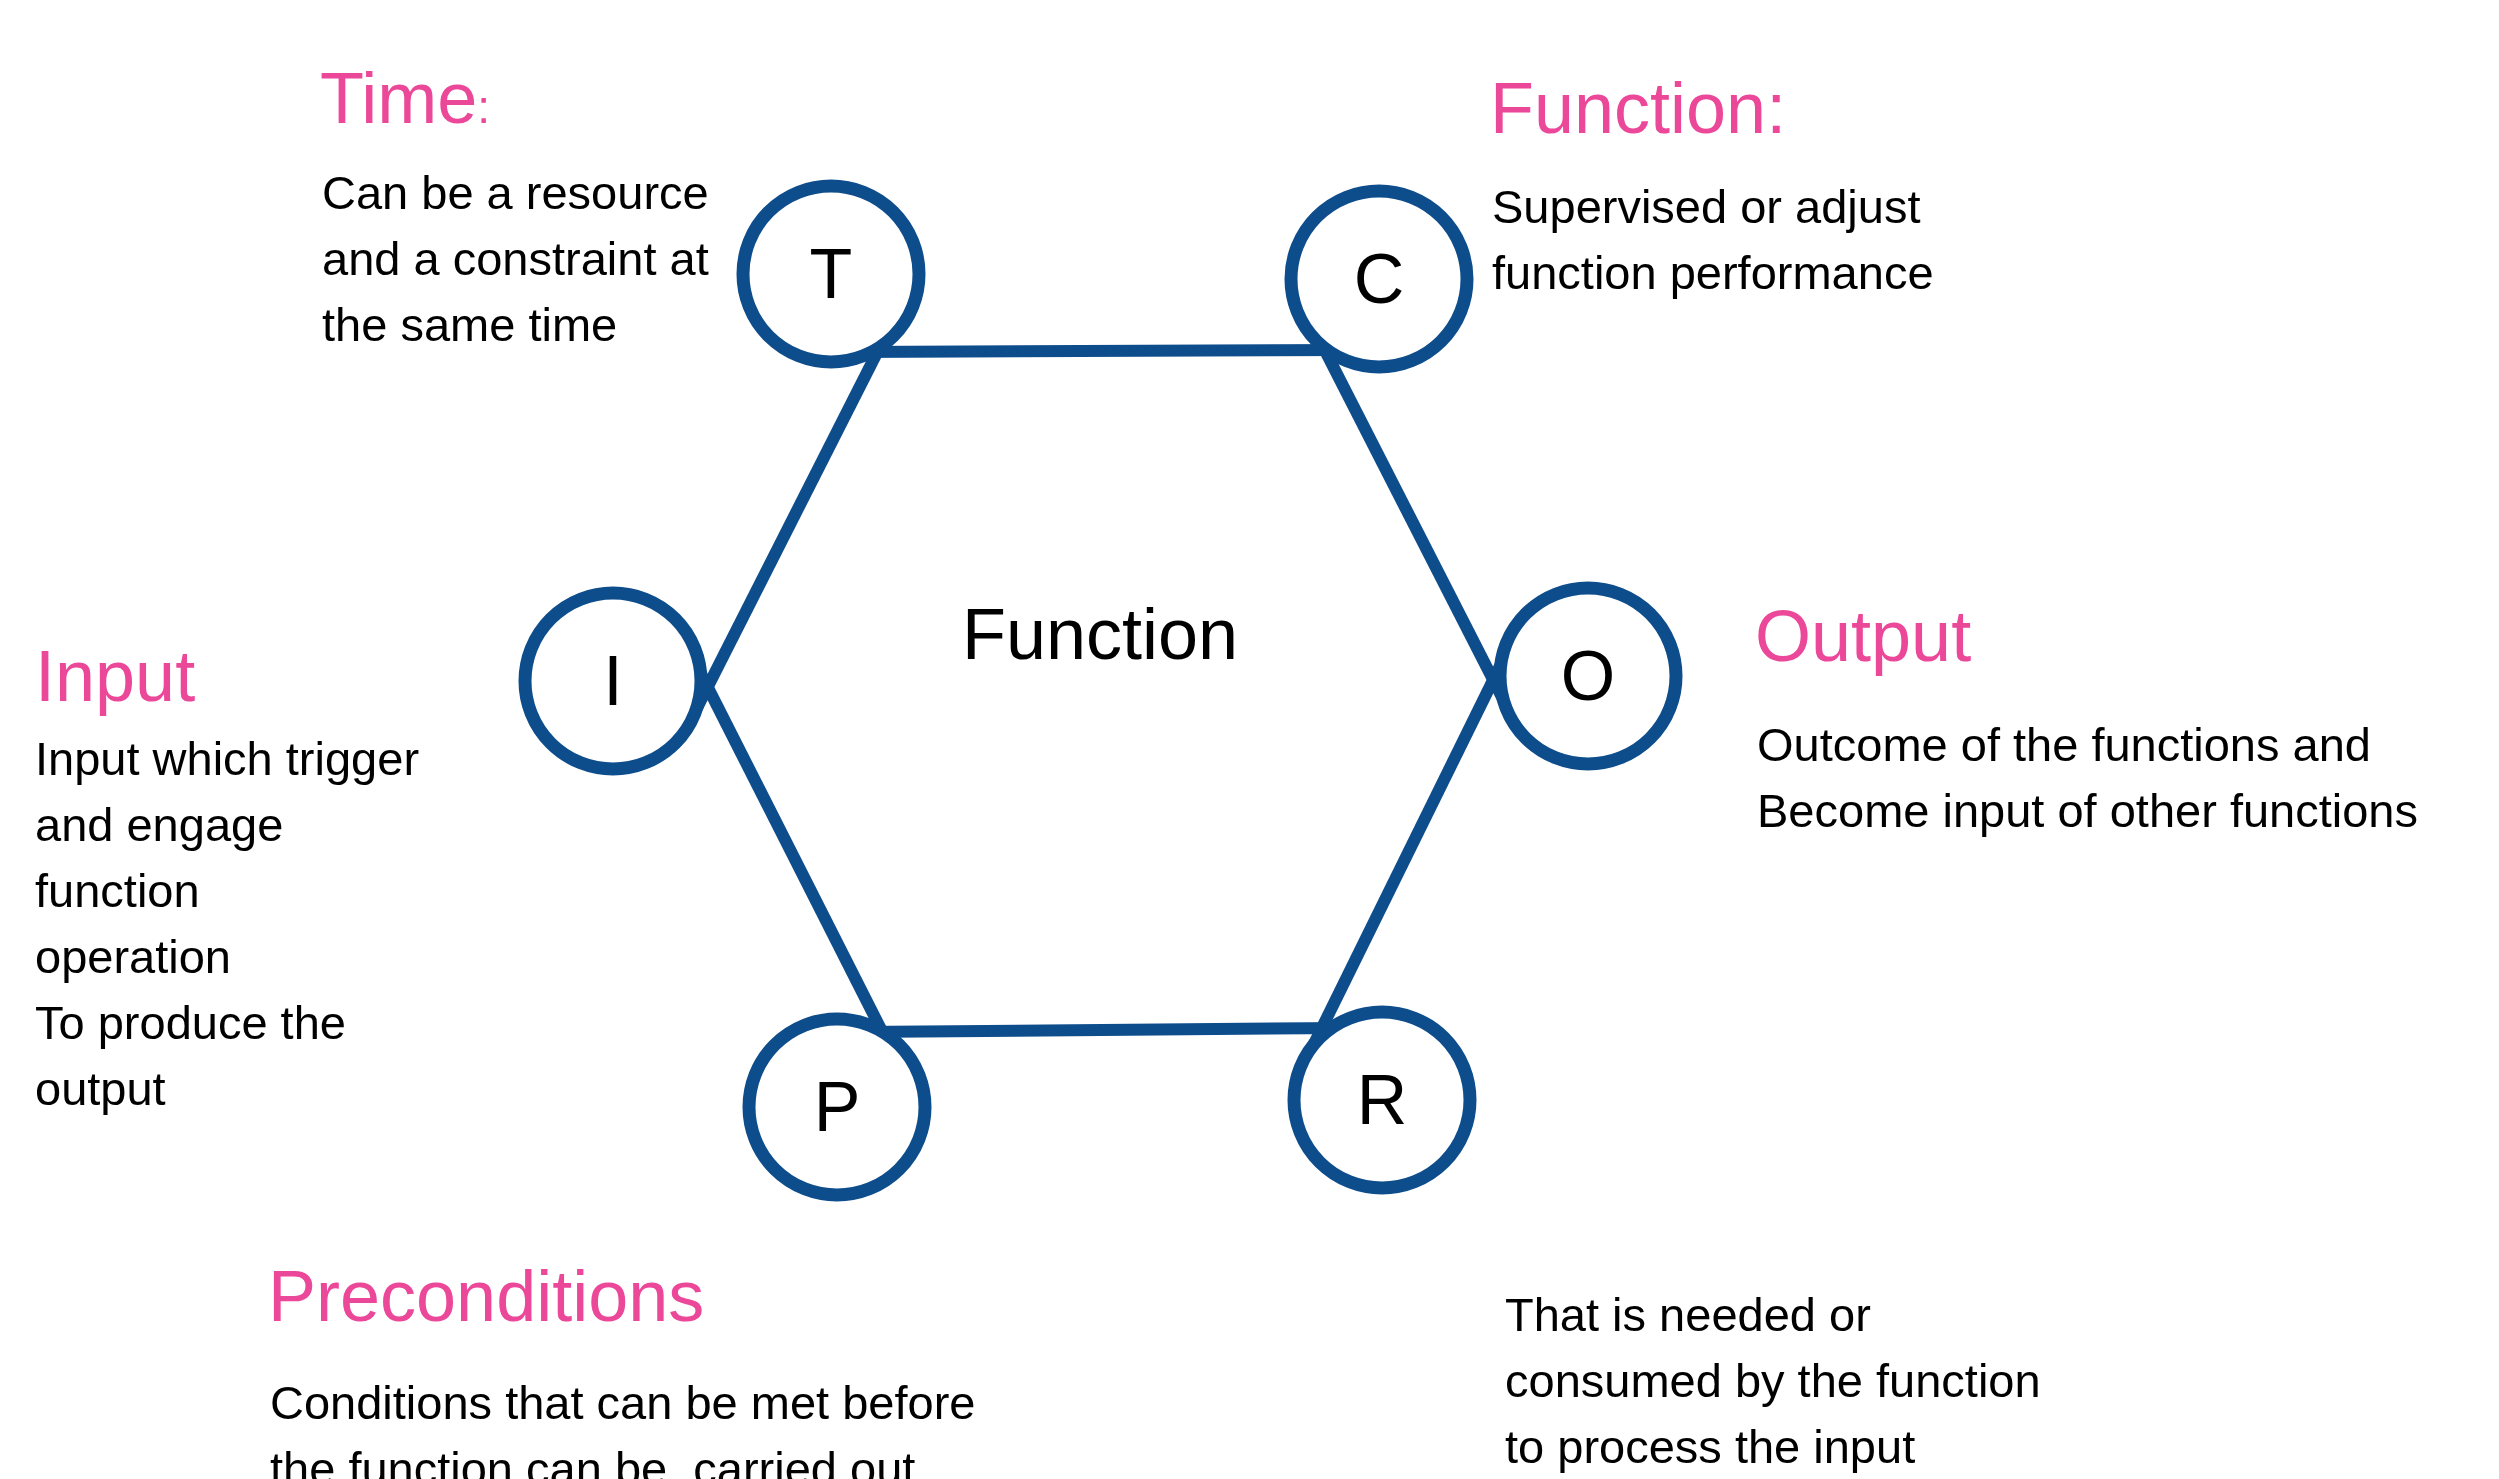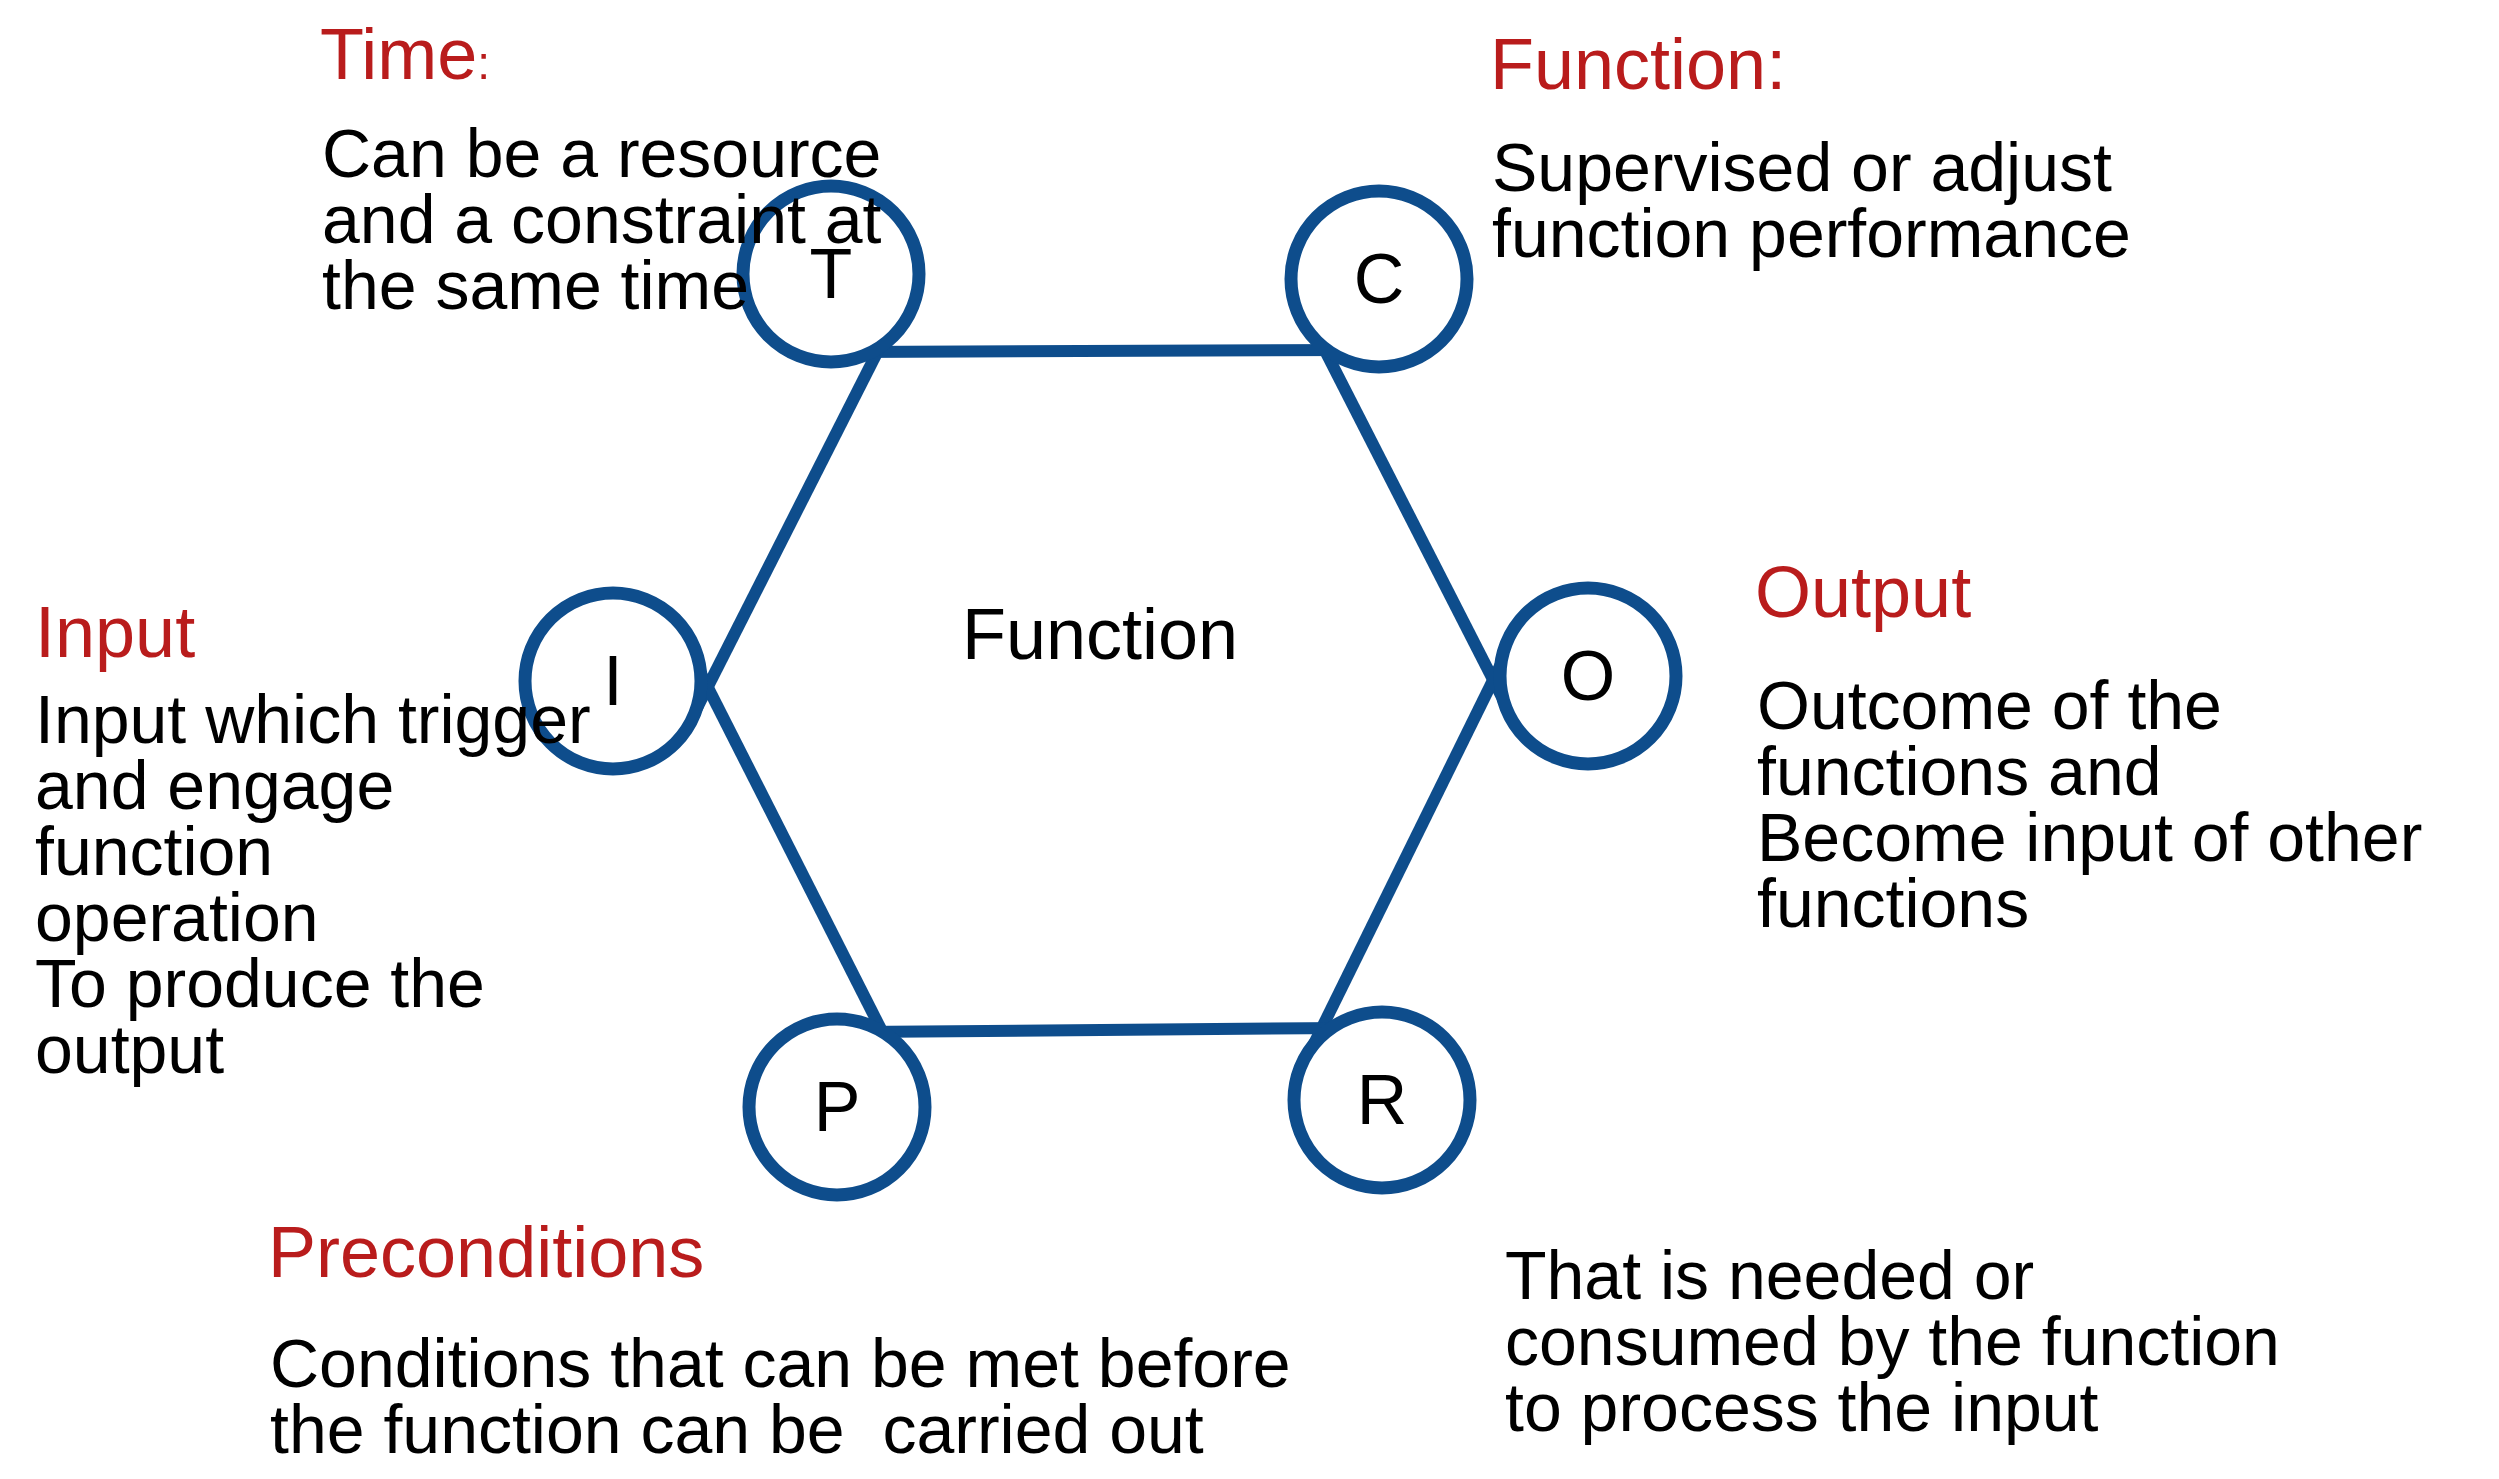--- a/index.html
+++ b/index.html
@@ -19,31 +19,33 @@
   .diagram-svg {
     position: absolute;
     left: 0;
     top: 0;
   }
   .label-title {
     position: absolute;
     font-size: 72px;
     line-height: 1.12;
     white-space: nowrap;
-    color: #b91c1c;
+    color: #ec4899;
+    margin-top: 44px;
   }
   .label-title .small-colon {
     font-size: 46px;
   }
   .label-desc {
     position: absolute;
-    font-size: 68px;
+    font-size: 47px;
     line-height: 66px;
     white-space: pre-wrap;
     color: #000;
+    margin-top: 40px;
   }
   .center-label {
     position: absolute;
     left: 750px;
     top: 587px;
     width: 700px;
     text-align: center;
     font-size: 72px;
     line-height: 95px;
     color: #000;

